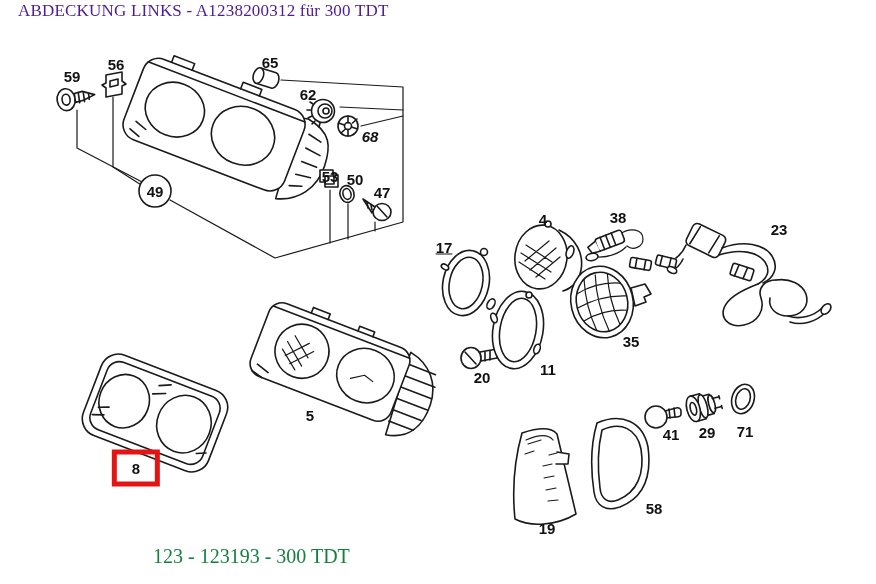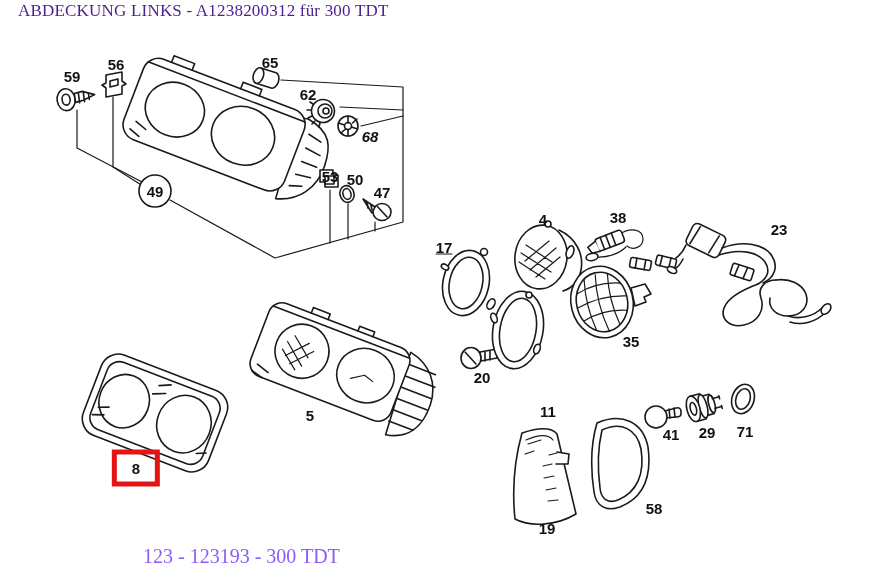--- a/index.html
+++ b/index.html
@@ -7,22 +7,22 @@
     position:relative; width:876px; height:584px; background:#fff;
     font-family:"Liberation Sans", sans-serif; overflow:hidden;
     --ink:#1a1a1a; --highlight:#e51414;
   }
   .title {
     position:absolute; left:18px; top:1px;
     font-family:"Liberation Serif", serif; font-size:17px; color:#4c1d95;
     white-space:nowrap; letter-spacing:0.2px;
   }
   .footer {
-    position:absolute; left:143px; top:545px;
-    font-family:"Liberation Serif", serif; font-size:20px; color:#8b5cf6;
+    position:absolute; left:153px; top:545px;
+    font-family:"Liberation Serif", serif; font-size:20px; color:#15803d;
     white-space:nowrap;
   }
   svg.diagram {
     position:absolute; left:0; top:0;
     stroke:var(--ink); fill:none; stroke-width:1.6;
     stroke-linecap:round; stroke-linejoin:round;
   }
   svg.diagram .thin { stroke-width:1.2; }
   #label-layer { position:absolute; left:0; top:0; width:100%; height:100%; }
   .part-label {
@@ -267,21 +267,21 @@
       <div class="part-label" style="left: 330px; top: 160px; margin-top: 16px;">53</div>
       <div class="part-label" style="left: 355px; top: 179px;">50</div>
       <div class="part-label" style="left: 382px; top: 192px;">47</div>
       <div class="part-label" style="left: 155px; top: 191px;">49</div>
       <div class="part-label" style="left: 444px; top: 247px; text-decoration: underline;">17</div>
       <div class="part-label" style="left: 543px; top: 219px;">4</div>
       <div class="part-label" style="left: 618px; top: 217px;">38</div>
       <div class="part-label" style="left: 779px; top: 229px;">23</div>
       <div class="part-label" style="left: 631px; top: 341px;">35</div>
       <div class="part-label" style="left: 482px; top: 377px;">20</div>
-      <div class="part-label" style="left: 548px; top: 369px; margin-top: 42px;">11</div>
+      <div class="part-label" style="left: 548px; top: 369px;">11</div>
       <div class="part-label" style="left: 310px; top: 415px;">5</div>
       <div class="part-label boxed" style="left: 136px; top: 468px;">8</div>
       <div class="part-label" style="left: 547px; top: 528px;">19</div>
       <div class="part-label" style="left: 654px; top: 508px;">58</div>
       <div class="part-label" style="left: 671px; top: 434px;">41</div>
       <div class="part-label" style="left: 707px; top: 432px;">29</div>
       <div class="part-label" style="left: 745px; top: 431px;">71</div>
     </div>
 
   <div class="footer">123 - 123193 - 300 TDT</div>

